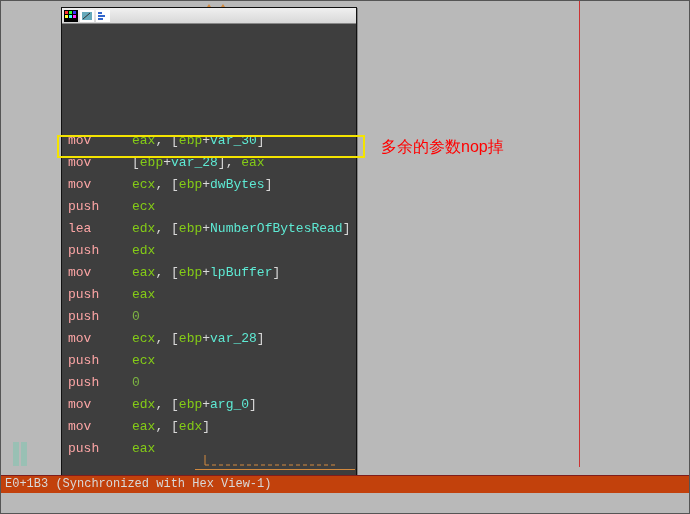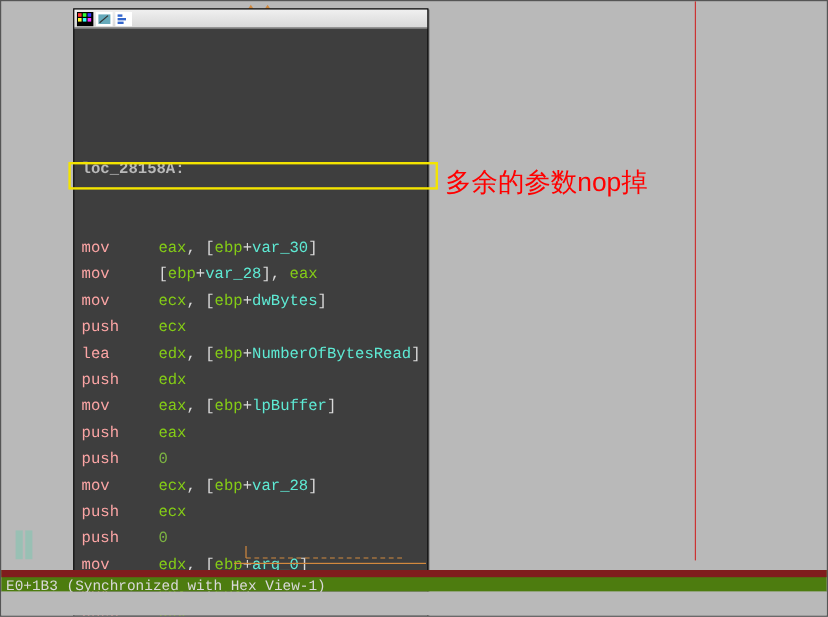--- a/index.html
+++ b/index.html
@@ -54,24 +54,24 @@
     position:absolute;
     left: 56px;
     top: 134px;
     width: 308px;
     height: 23px;
     border: 2px solid #f4e400;
     pointer-events:none;
   }
   .annotation {
     position:absolute;
-    left: 370px;
+    left: 380px;
     top: 136px;
     color: #ff0000;
-    font-size: 22px;
+    font-size: 16px;
     font-family: "Microsoft YaHei", "SimSun", sans-serif;
   }
   .redline {
     position:absolute;
     left: 578px;
     top: 0;
     width: 0;
     height: 466px;
     border-left: 1px solid #cc3333;
   }
@@ -83,22 +83,22 @@
   .arrows svg { overflow: visible; }
   .connector {
     position:absolute;
     left: 194px; top: 454px;
     width: 160px; height: 20px;
   }
   .statusbar {
     position:absolute;
     left: 0; bottom: 20px;
     width: 100%; height: 18px;
-    background: #4d7c0f;
-    border-top: 6px solid #7f1d1d;
+    background: #c2410c;
+    border-top: 1px solid #7f1d1d;
     color: #d9d9d9;
     font-family: "Courier New", monospace;
     font-size: 12px;
     padding: 1px 4px;
     margin-top: 20px;
   }
   .bottom-gap {
     position:absolute; left:0; bottom:0; width:100%; height:20px; background:#b9b9b9;
   }
   .green-accent {
@@ -145,21 +145,20 @@
       <svg width="14" height="12">
           <rect width="14" height="12" fill="#fff"></rect>
           <rect x="2" y="2" width="4" height="2" fill="#36c"></rect>
           <rect x="2" y="5" width="7" height="2" fill="#36c"></rect>
           <rect x="2" y="8" width="5" height="2" fill="#36c"></rect>
         </svg>
     </span>
   </div>
   <div class="code-body">
     <span class="line" style="height:10px"></span>
-    <span class="line lbl">loc_28158A:</span>
     <div id="lines-container"><span class="line"><span class="mn">mov</span><span class="reg">eax</span><span class="pun">, </span><span class="pun">[</span><span class="reg">ebp</span><span class="pun">+</span><span class="var">var_30</span><span class="pun">]</span></span><span class="line"><span class="mn">mov</span><span class="pun">[</span><span class="reg">ebp</span><span class="pun">+</span><span class="var">var_28</span><span class="pun">]</span><span class="pun">, </span><span class="reg">eax</span></span><span class="line"><span class="mn">mov</span><span class="reg">ecx</span><span class="pun">, </span><span class="pun">[</span><span class="reg">ebp</span><span class="pun">+</span><span class="var">dwBytes</span><span class="pun">]</span></span><span class="line"><span class="mn">push</span><span class="reg">ecx</span></span><span class="line"><span class="mn">lea</span><span class="reg">edx</span><span class="pun">, </span><span class="pun">[</span><span class="reg">ebp</span><span class="pun">+</span><span class="var">NumberOfBytesRead</span><span class="pun">]</span></span><span class="line"><span class="mn">push</span><span class="reg">edx</span></span><span class="line"><span class="mn">mov</span><span class="reg">eax</span><span class="pun">, </span><span class="pun">[</span><span class="reg">ebp</span><span class="pun">+</span><span class="var">lpBuffer</span><span class="pun">]</span></span><span class="line"><span class="mn">push</span><span class="reg">eax</span></span><span class="line"><span class="mn">push</span><span class="num">0</span></span><span class="line"><span class="mn">mov</span><span class="reg">ecx</span><span class="pun">, </span><span class="pun">[</span><span class="reg">ebp</span><span class="pun">+</span><span class="var">var_28</span><span class="pun">]</span></span><span class="line"><span class="mn">push</span><span class="reg">ecx</span></span><span class="line"><span class="mn">push</span><span class="num">0</span></span><span class="line"><span class="mn">mov</span><span class="reg">edx</span><span class="pun">, </span><span class="pun">[</span><span class="reg">ebp</span><span class="pun">+</span><span class="var">arg_0</span><span class="pun">]</span></span><span class="line"><span class="mn">mov</span><span class="reg">eax</span><span class="pun">, </span><span class="pun">[</span><span class="reg">edx</span><span class="pun">]</span></span><span class="line"><span class="mn">push</span><span class="reg">eax</span></span></div>
   </div>
 </div>
 
 <div class="hl"></div>
 <div class="annotation">多余的参数nop掉</div>
 
 <div class="connector">
   <svg width="160" height="20">
     <line x1="10" y1="0" x2="10" y2="10" stroke="#d2893e" stroke-width="1"></line>

